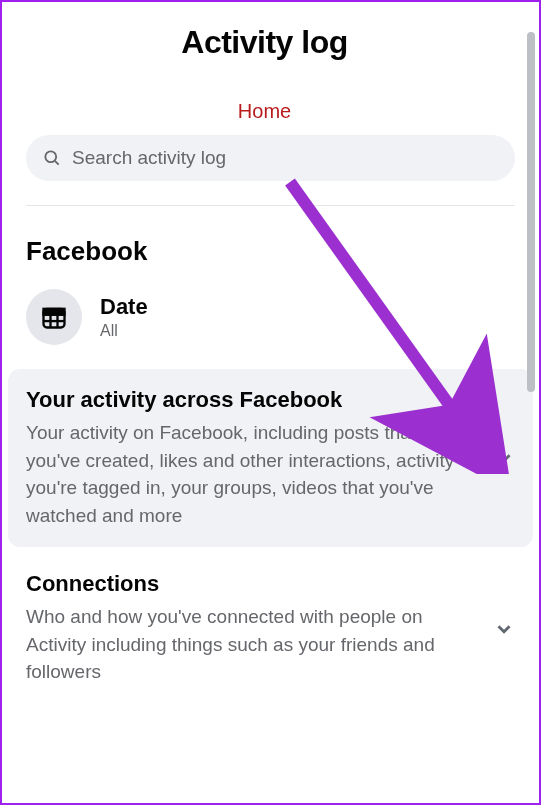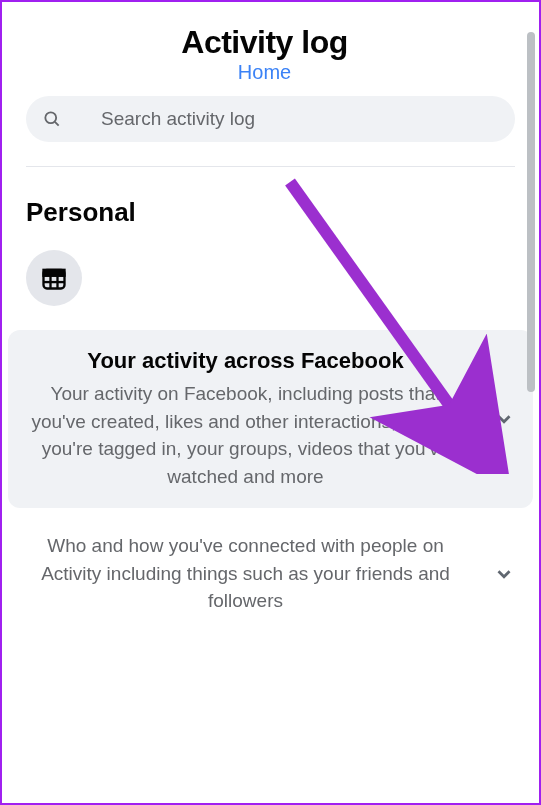--- a/index.html
+++ b/index.html
@@ -34,23 +34,24 @@
       padding: 22px 24px 12px 12px;
       flex-direction: column;
     }
     .title {
       font-size: 32px;
       font-weight: 800;
       color: #050505;
       letter-spacing: -0.5px;
     }
     .home-link {
-      color: #3b82f6;
+      color: #b91c1c;
       font-size: 20px;
       font-weight: 400;
+      margin-top: 39px;
     }
     .search-wrap {
       padding: 0 24px 14px 24px;
     }
     .search-box {
       display: flex;
       align-items: center;
       background: #f0f2f5;
       border-radius: 999px;
       padding: 12px 16px;
@@ -61,21 +62,20 @@
       height: 20px;
       flex-shrink: 0;
     }
     .search-input {
       border: none;
       background: transparent;
       font-size: 19px;
       color: #65676b;
       outline: none;
       width: 100%;
-      margin-left: 29px;
     }
     .search-input::placeholder { color: #65676b; }
     .divider {
       height: 1px;
       background: #e4e6eb;
       margin: 10px 24px 0 24px;
     }
     .filters-section {
       padding: 30px 24px 18px 24px;
     }
@@ -111,21 +111,20 @@
     .filter-value {
       font-size: 16px;
       color: #65676b;
       margin-top: 2px;
     }
     .category {
       padding: 18px 24px;
       display: flex;
       align-items: center;
       gap: 28px;
-      text-align: center;
     }
     .category.selected {
       background: #f0f2f5;
       border-radius: 12px;
       margin: 6px 6px 6px 6px;
       padding: 18px 18px;
     }
     .cat-body {
       flex: 1;
     }
@@ -173,50 +172,55 @@
           <line x1="15.5" y1="15.5" x2="20" y2="20"></line>
         </svg>
       </span>
       <input class="search-input" placeholder="Search activity log" style="">
     </div>
   </div>
 
   <div class="divider"></div>
 
   <div class="filters-section">
-    <div class="filters-title">Personal</div>
+    <div class="filters-title">Facebook</div>
     <div class="filter-row">
       <div class="filter-icon-circle">
         <svg width="28" height="28" viewBox="0 0 24 24" fill="none" stroke="#050505" stroke-width="2">
           <rect x="3" y="5" width="18" height="16" rx="3"></rect>
           <line x1="3" y1="10" x2="21" y2="10"></line>
           <line x1="9" y1="5" x2="9" y2="21"></line>
           <line x1="15" y1="5" x2="15" y2="21"></line>
           <line x1="3" y1="15.5" x2="21" y2="15.5"></line>
           <rect x="3" y="5" width="18" height="5" fill="#050505"></rect>
         </svg>
       </div>
+      <div class="filter-texts">
+        <div class="filter-label">Date</div>
+        <div class="filter-value">All</div>
+      </div>
     </div>
   </div>
 
   <div class="category selected">
     <div class="cat-body">
       <div class="cat-title">Your activity across Facebook</div>
       <div class="cat-desc">Your activity on Facebook, including posts that you've created, likes and other interactions, activity you're tagged in, your groups, videos that you've watched and more</div>
     </div>
     <span class="chevron">
       <svg viewBox="0 0 24 24" fill="none" stroke="currentColor" stroke-width="3">
           <polyline points="6 9 12 15 18 9"></polyline>
         </svg>
     </span>
   </div>
 
 
   <div class="category">
     <div class="cat-body">
+      <div class="cat-title">Connections</div>
       <div class="cat-desc">Who and how you've connected with people on Activity including things such as your friends and followers</div>
     </div>
     <span class="chevron">
       <svg viewBox="0 0 24 24" fill="none" stroke="currentColor" stroke-width="3">
           <polyline points="6 9 12 15 18 9"></polyline>
         </svg>
     </span>
   </div>
 
   <svg class="annotation-arrow" width="230" height="300">

